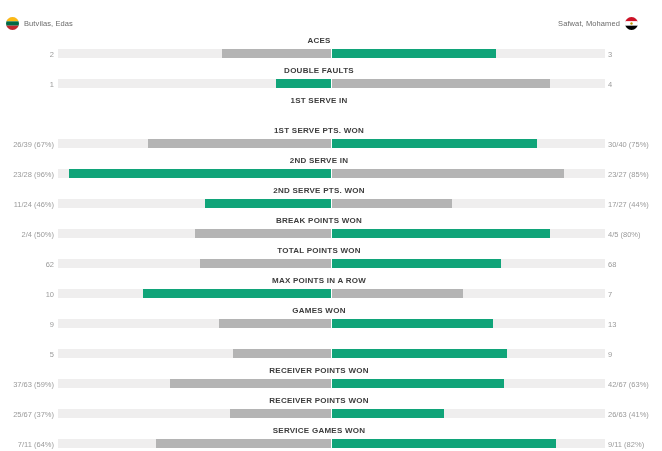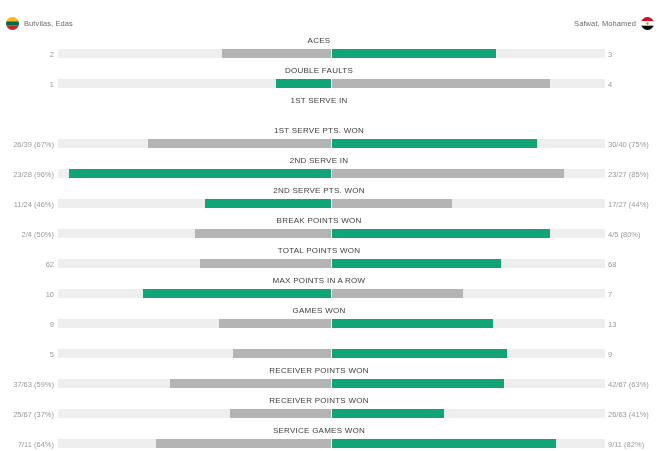--- a/index.html
+++ b/index.html
@@ -22,21 +22,21 @@
   
   .header {
     position: absolute;
     top: 0;
     left: 0;
     width: 662px;
     height: 46px;
     display: flex;
     align-items: center;
     justify-content: space-between;
-    padding: 0 8px 0 6px;
+    padding: 0 24px 0 6px;
   }
 
   .player {
     display: flex;
     align-items: center;
     gap: 5px;
   }
   .player.right { flex-direction: row-reverse; margin-left: 48px; }
 
   .player-name {
@@ -71,21 +71,21 @@
     height: 30px;
   }
 
   .stat-label {
     position: absolute;
     top: 0;
     left: 0;
     width: 638px;
     text-align: center;
     font-size: 8px;
-    font-weight: 400;
+    font-weight: 700;
     color: #3d3d3d;
     letter-spacing: 0.25px;
     line-height: 13px;
     white-space: nowrap;
   }
 
   .bar-line {
     position: absolute;
     top: 15px;
     left: 0;

